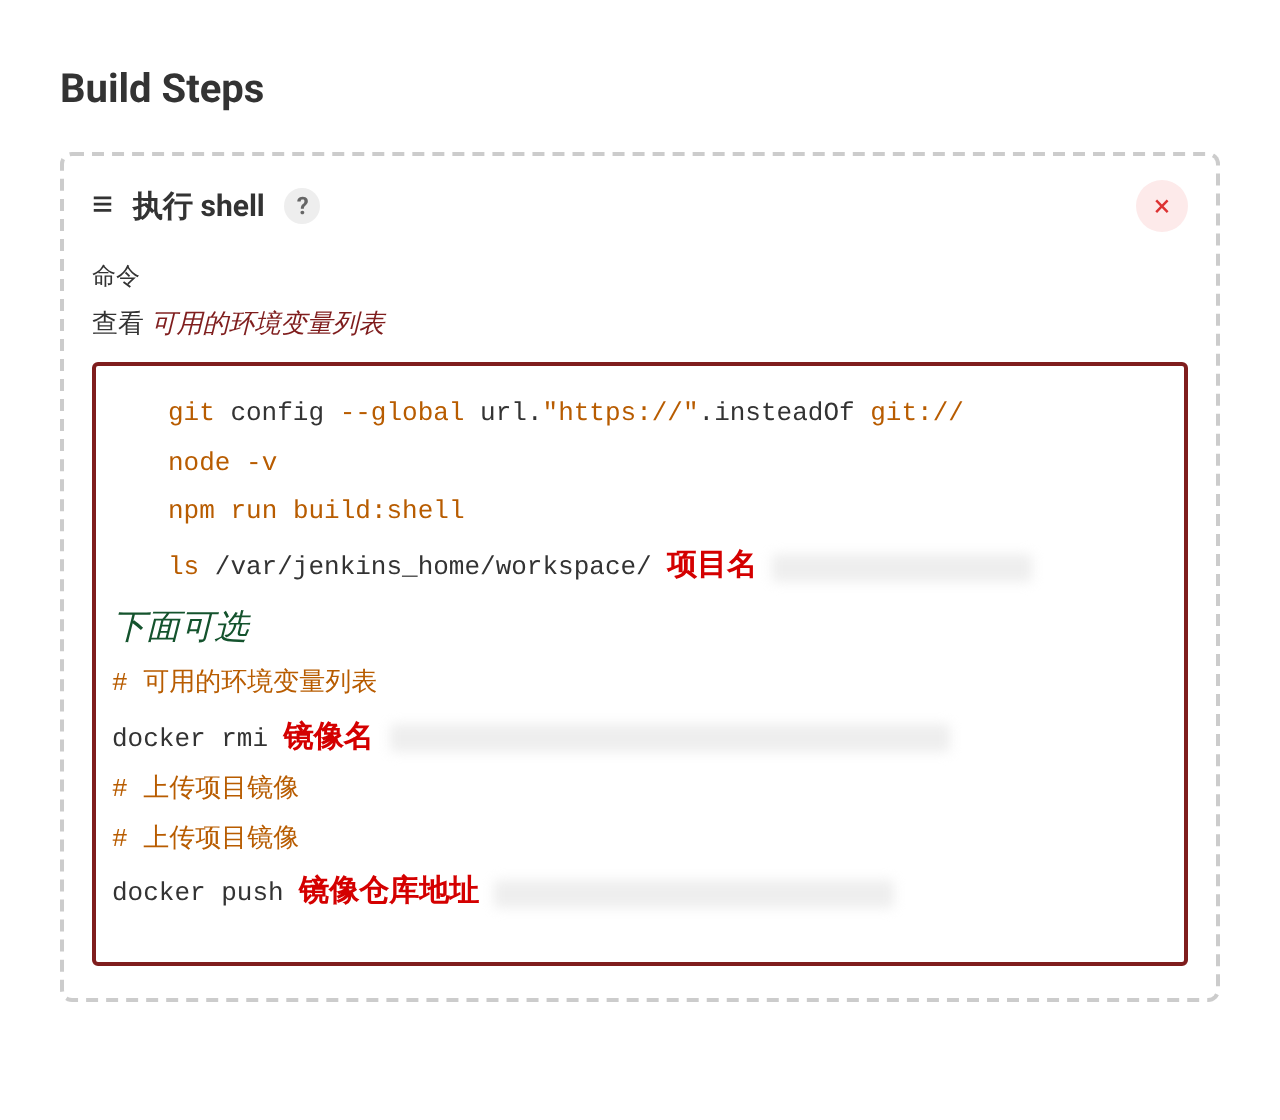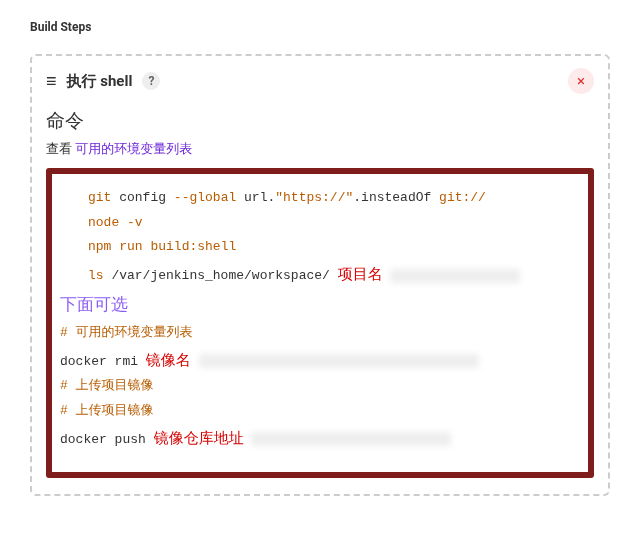--- a/index.html
+++ b/index.html
@@ -4,21 +4,21 @@
 <style>
   * { box-sizing: border-box; }
   body {
     margin: 0;
     padding: 20px 30px;
     font-family: -apple-system, BlinkMacSystemFont, "Segoe UI", Roboto, sans-serif;
     background: #fff;
     width: 640px;
     color: #333;
   }
-  h2 { font-size: 12px; font-weight: 700; margin: 0 0 20px 0; }
+  h2 { font-size: 20px; font-weight: 700; margin: 12px 0 20px 0; }
   .step-card {
     border: 2px dashed #ccc;
     border-radius: 6px;
     padding: 12px 14px 16px 14px;
   }
   .step-header {
     display: flex;
     align-items: center;
     gap: 10px;
     margin-bottom: 14px;
@@ -31,39 +31,39 @@
     display: inline-flex; align-items: center; justify-content: center;
     cursor: pointer;
   }
   .spacer { flex: 1; }
   .close {
     width: 26px; height: 26px; border-radius: 50%;
     background: #fdeaea; color: #d33;
     display: inline-flex; align-items: center; justify-content: center;
     font-size: 15px; cursor: pointer;
   }
-  .field-label { font-size: 19px; margin-bottom: 6px; }
+  .field-label { font-size: 12px; margin-bottom: 6px; }
   .see-line { font-size: 13px; margin-bottom: 10px; }
-  .see-line a { color: #6d28d9; text-decoration: none; font-weight: 500; }
+  .see-line a { color: #7f1d1d; text-decoration: none; font-weight: 500; font-style: italic; }
   .codebox {
-    border: 6px solid #7f1d1d;
+    border: 2px solid #7f1d1d;
     border-radius: 3px;
     padding: 12px 8px 20px 8px;
     font-family: "Courier New", Consolas, monospace;
     font-size: 13px;
     line-height: 1.9;
     color: #333;
     background: #fff;
     overflow: hidden;
   }
   .indent { padding-left: 28px; }
   .line { white-space: nowrap; }
   .kw { color: #b85c00; }
-  .anno { color: #d40000; font-family: -apple-system, sans-serif; font-size: 15px; }
-  .anno-big { color: #8b5cf6; font-family: -apple-system, sans-serif; font-size: 17px; }
+  .anno { color: #d40000; font-family: -apple-system, sans-serif; font-size: 15px; font-weight: bold; }
+  .anno-big { color: #14532d; font-family: -apple-system, sans-serif; font-size: 17px; font-style: italic; }
   .blur {
     display: inline-block;
     width: 130px; height: 14px;
     background: #eee;
     filter: blur(3px);
     vertical-align: middle;
     border-radius: 2px;
   }
   .blur.w2 { width: 200px; }
   .blur.w3 { width: 280px; }

